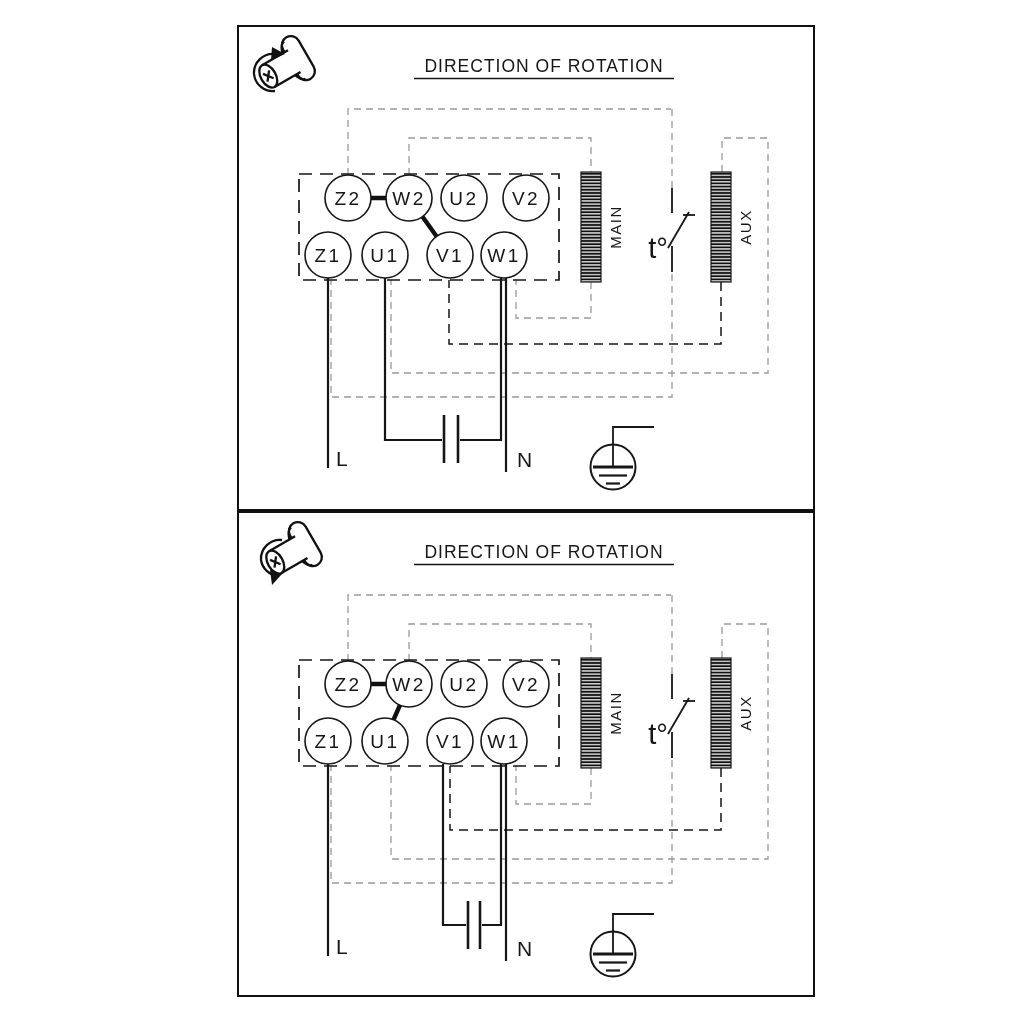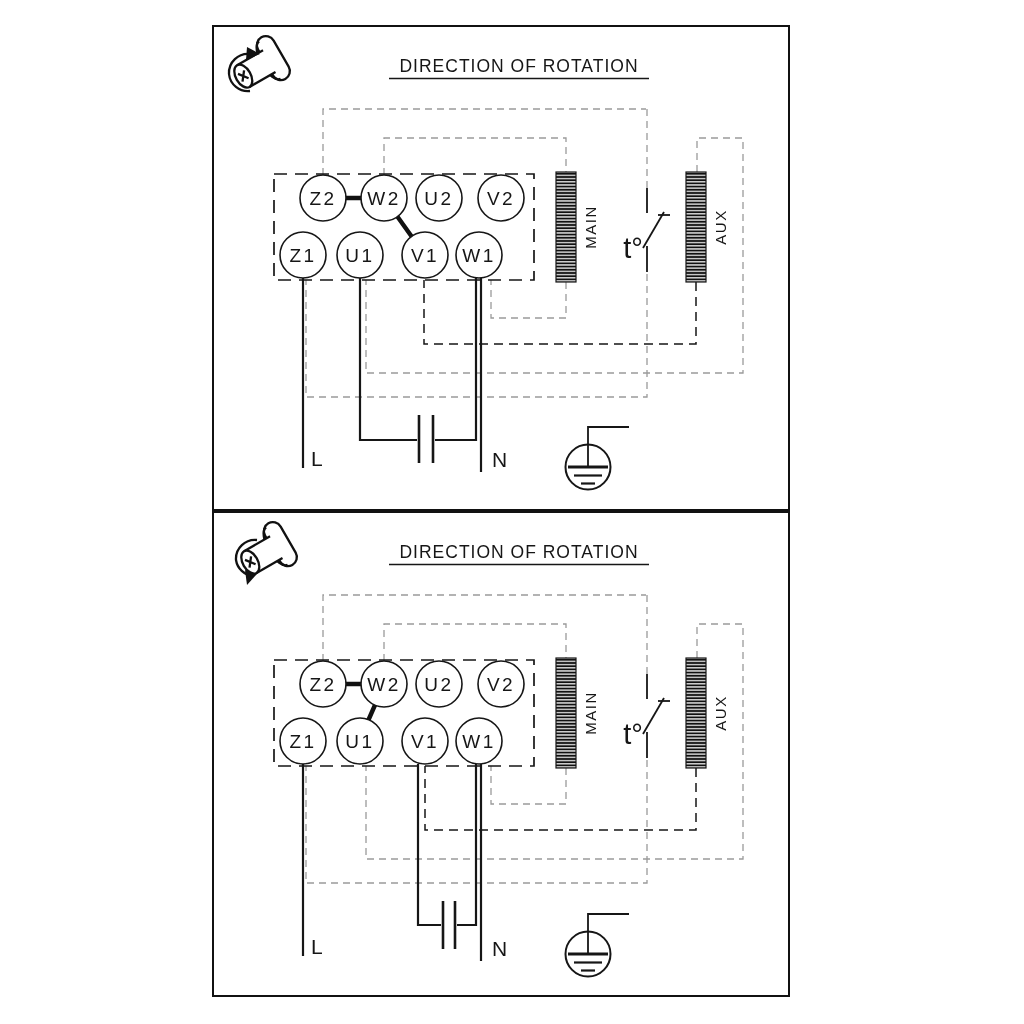--- a/index.html
+++ b/index.html
@@ -1,18 +1,18 @@
 <!DOCTYPE html>
 <html><head>
 <meta charset="utf-8">
 <style>
   html,body{margin:0;padding:0;background:#fff;}
   #stage{position:relative;width:1024px;height:1024px;background:#fff;
          font-family:"Liberation Sans",sans-serif;}
-  .panel{position:absolute;left:212px;width:578px;height:486px;}
+  .panel{position:absolute;left:237px;width:578px;height:486px;}
   .panel svg{display:block;width:578px;height:486px;}
 
   
   .frame{fill:none;stroke:#111;stroke-width:2;}
   .title-text{font-family:"Liberation Sans",sans-serif;font-size:17.5px;
               letter-spacing:1px;fill:#161616;text-anchor:middle;}
   .title-rule{stroke:#161616;stroke-width:1.6;}
   .route{stroke:#9a9a9a;stroke-width:1.3;fill:none;stroke-dasharray:7 5;}
   .routeb{stroke:#161616;stroke-width:1.5;fill:none;stroke-dasharray:9 6;}
   .tbox{fill:none;stroke:#161616;stroke-width:1.7;stroke-dasharray:13 8;}

